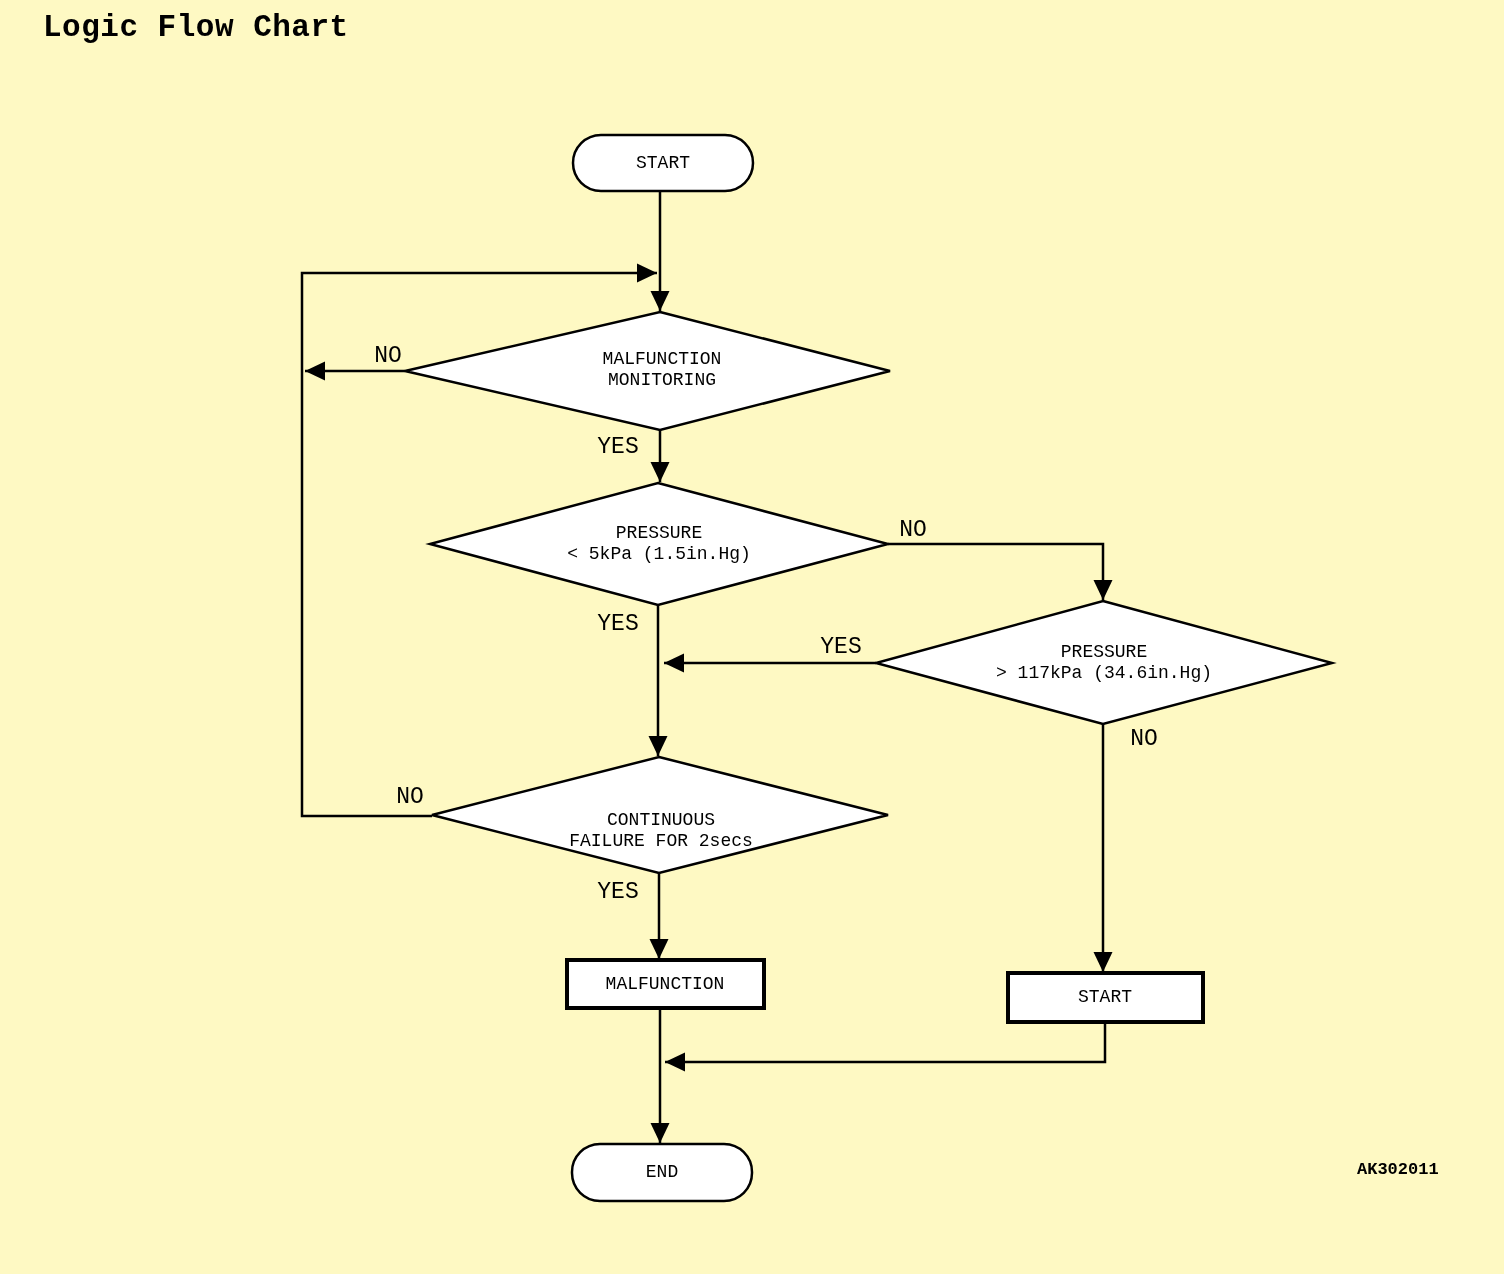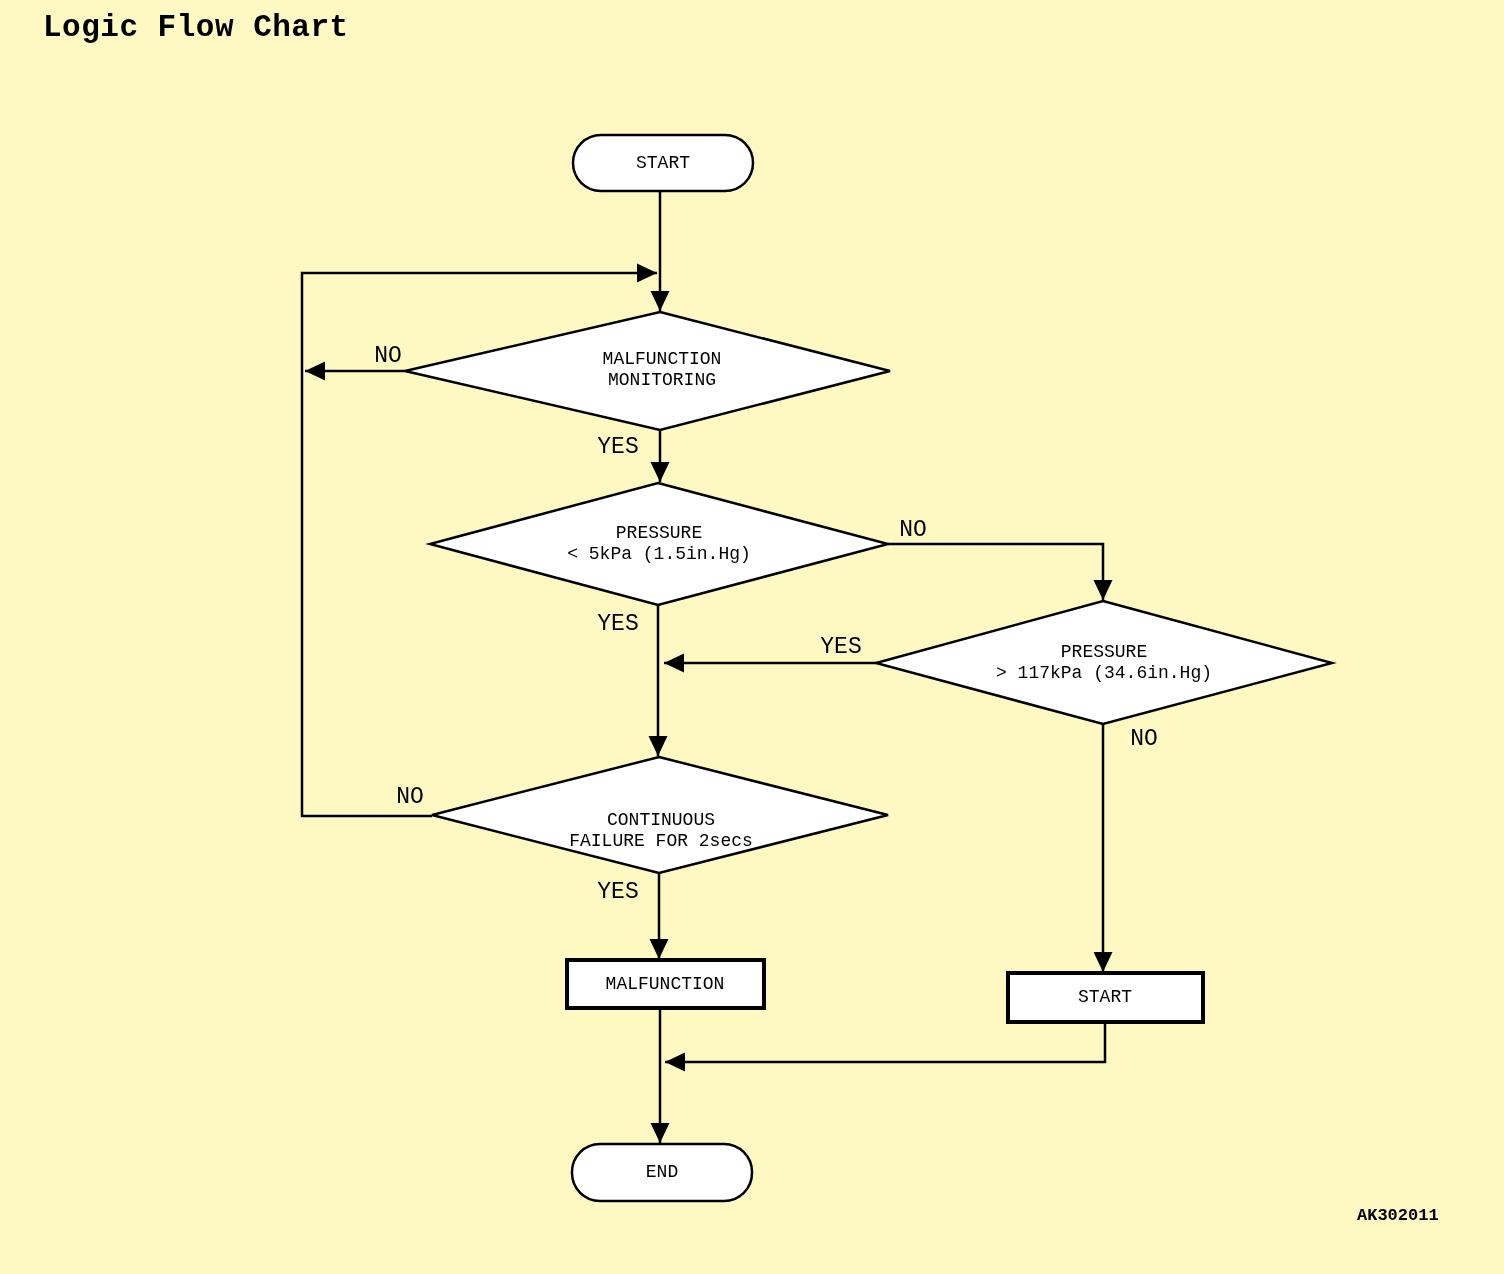--- a/index.html
+++ b/index.html
@@ -25,21 +25,21 @@
     position: absolute;
     left: 43px;
     top: 10px;
     font-size: 31px;
     font-weight: bold;
     letter-spacing: 0.5px;
   }
   .figure-code {
     position: absolute;
     left: 1357px;
-    top: 1206px;
+    top: 1160px;
     font-size: 17px;
     font-weight: bold;
   }
   .node-label {
     position: absolute;
     transform: translate(-50%, -50%);
     text-align: center;
     font-size: 18px;
     line-height: 1.18;
     white-space: nowrap;

